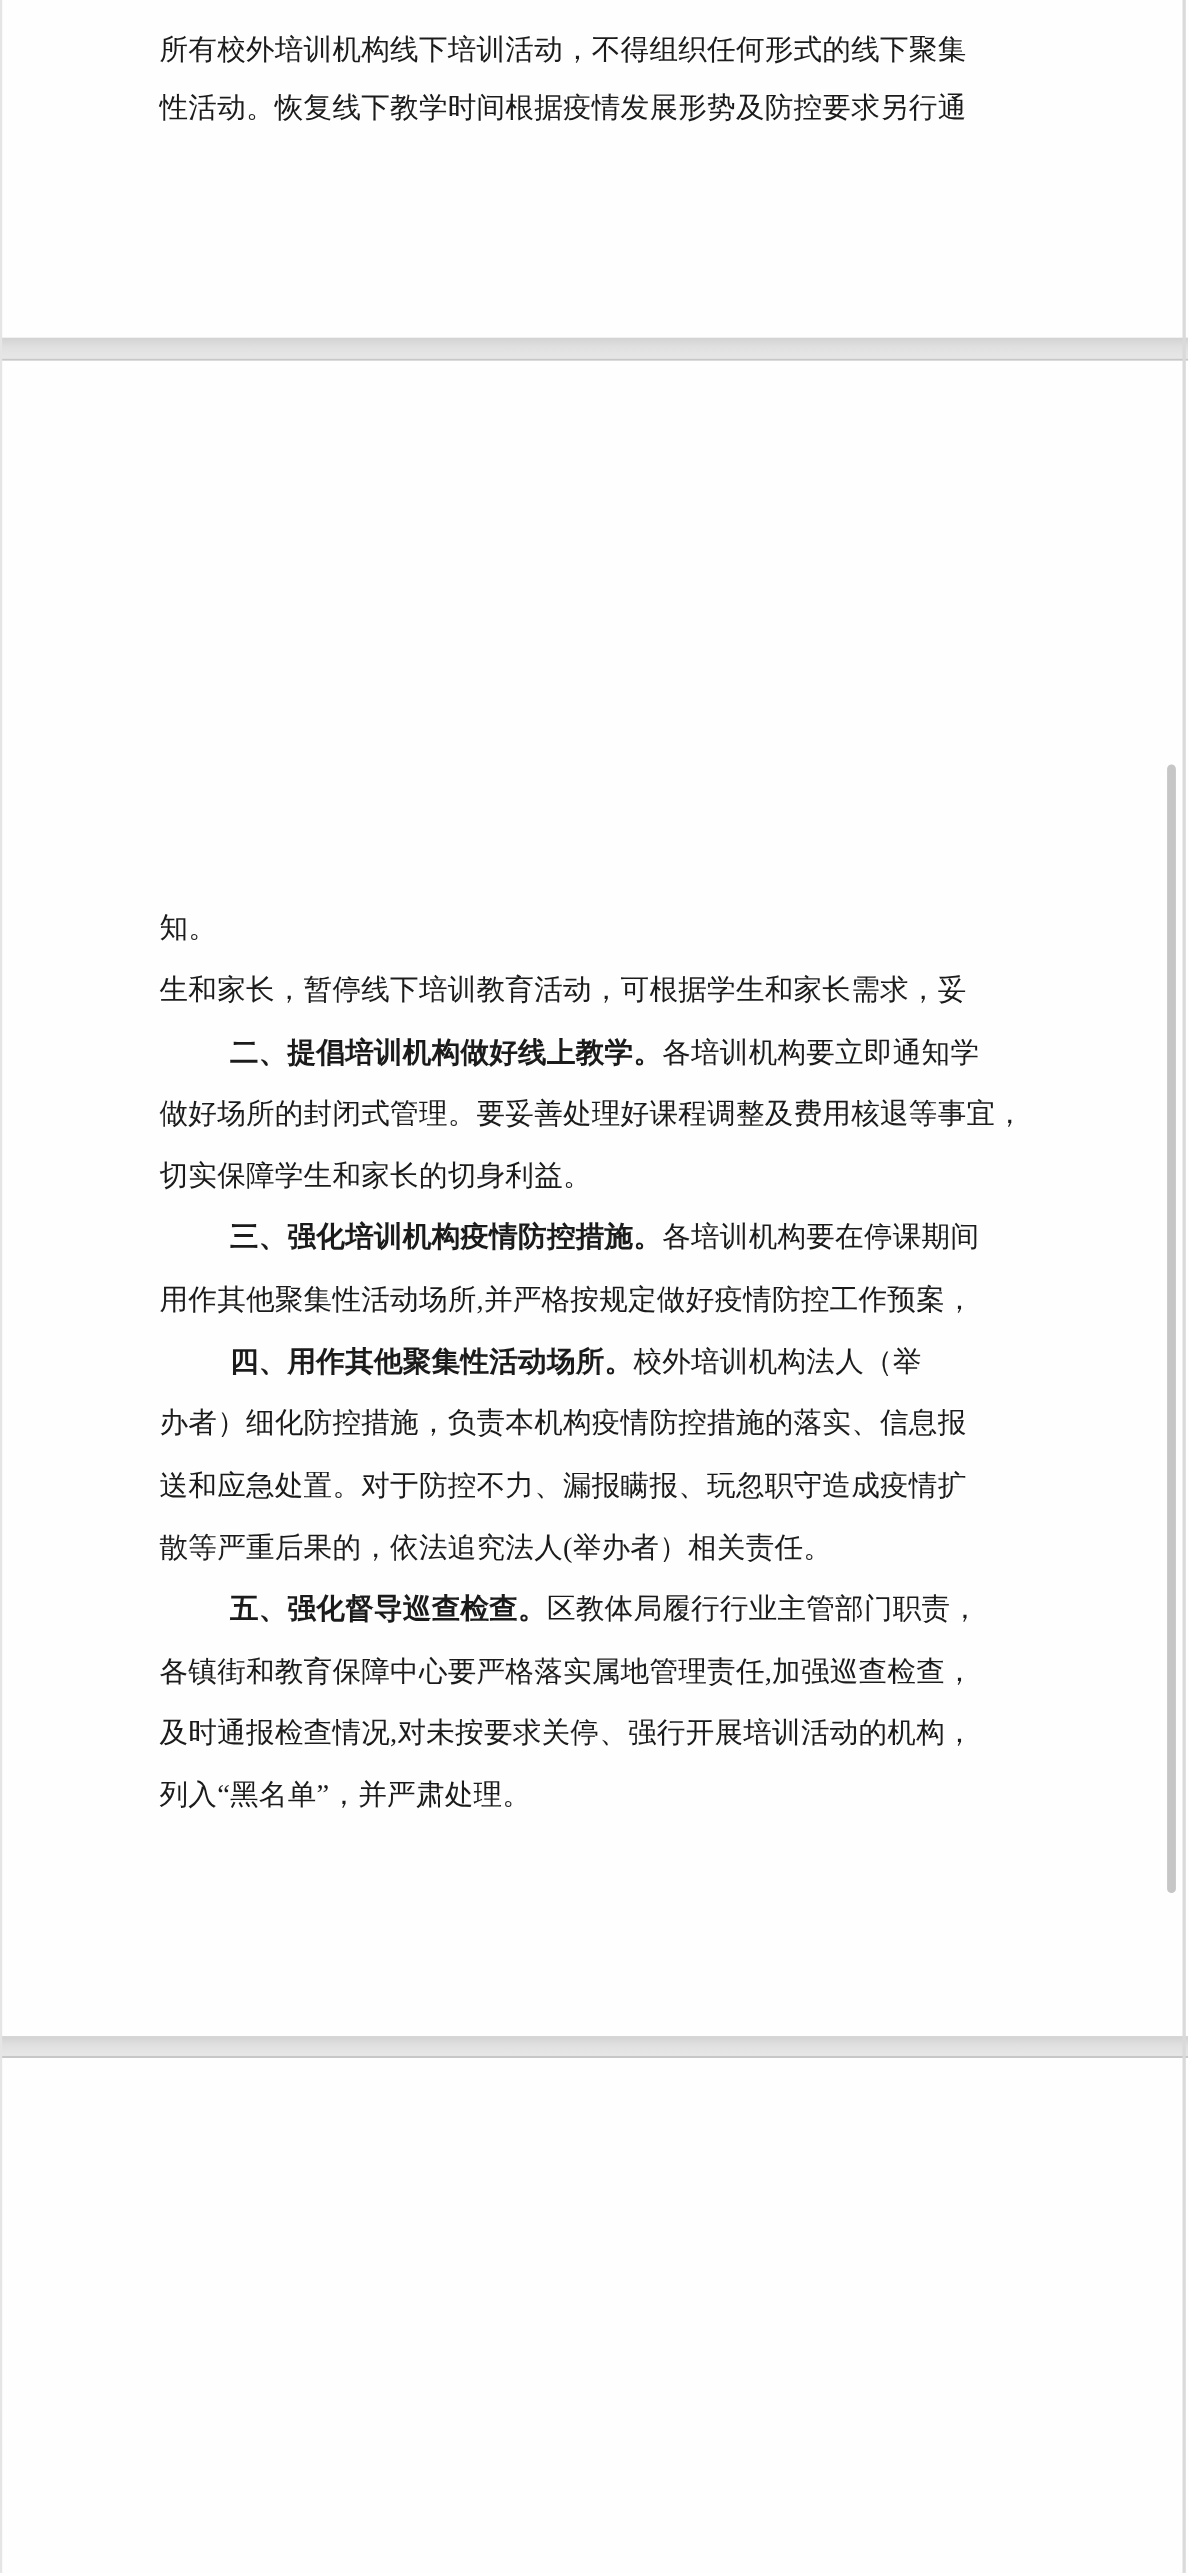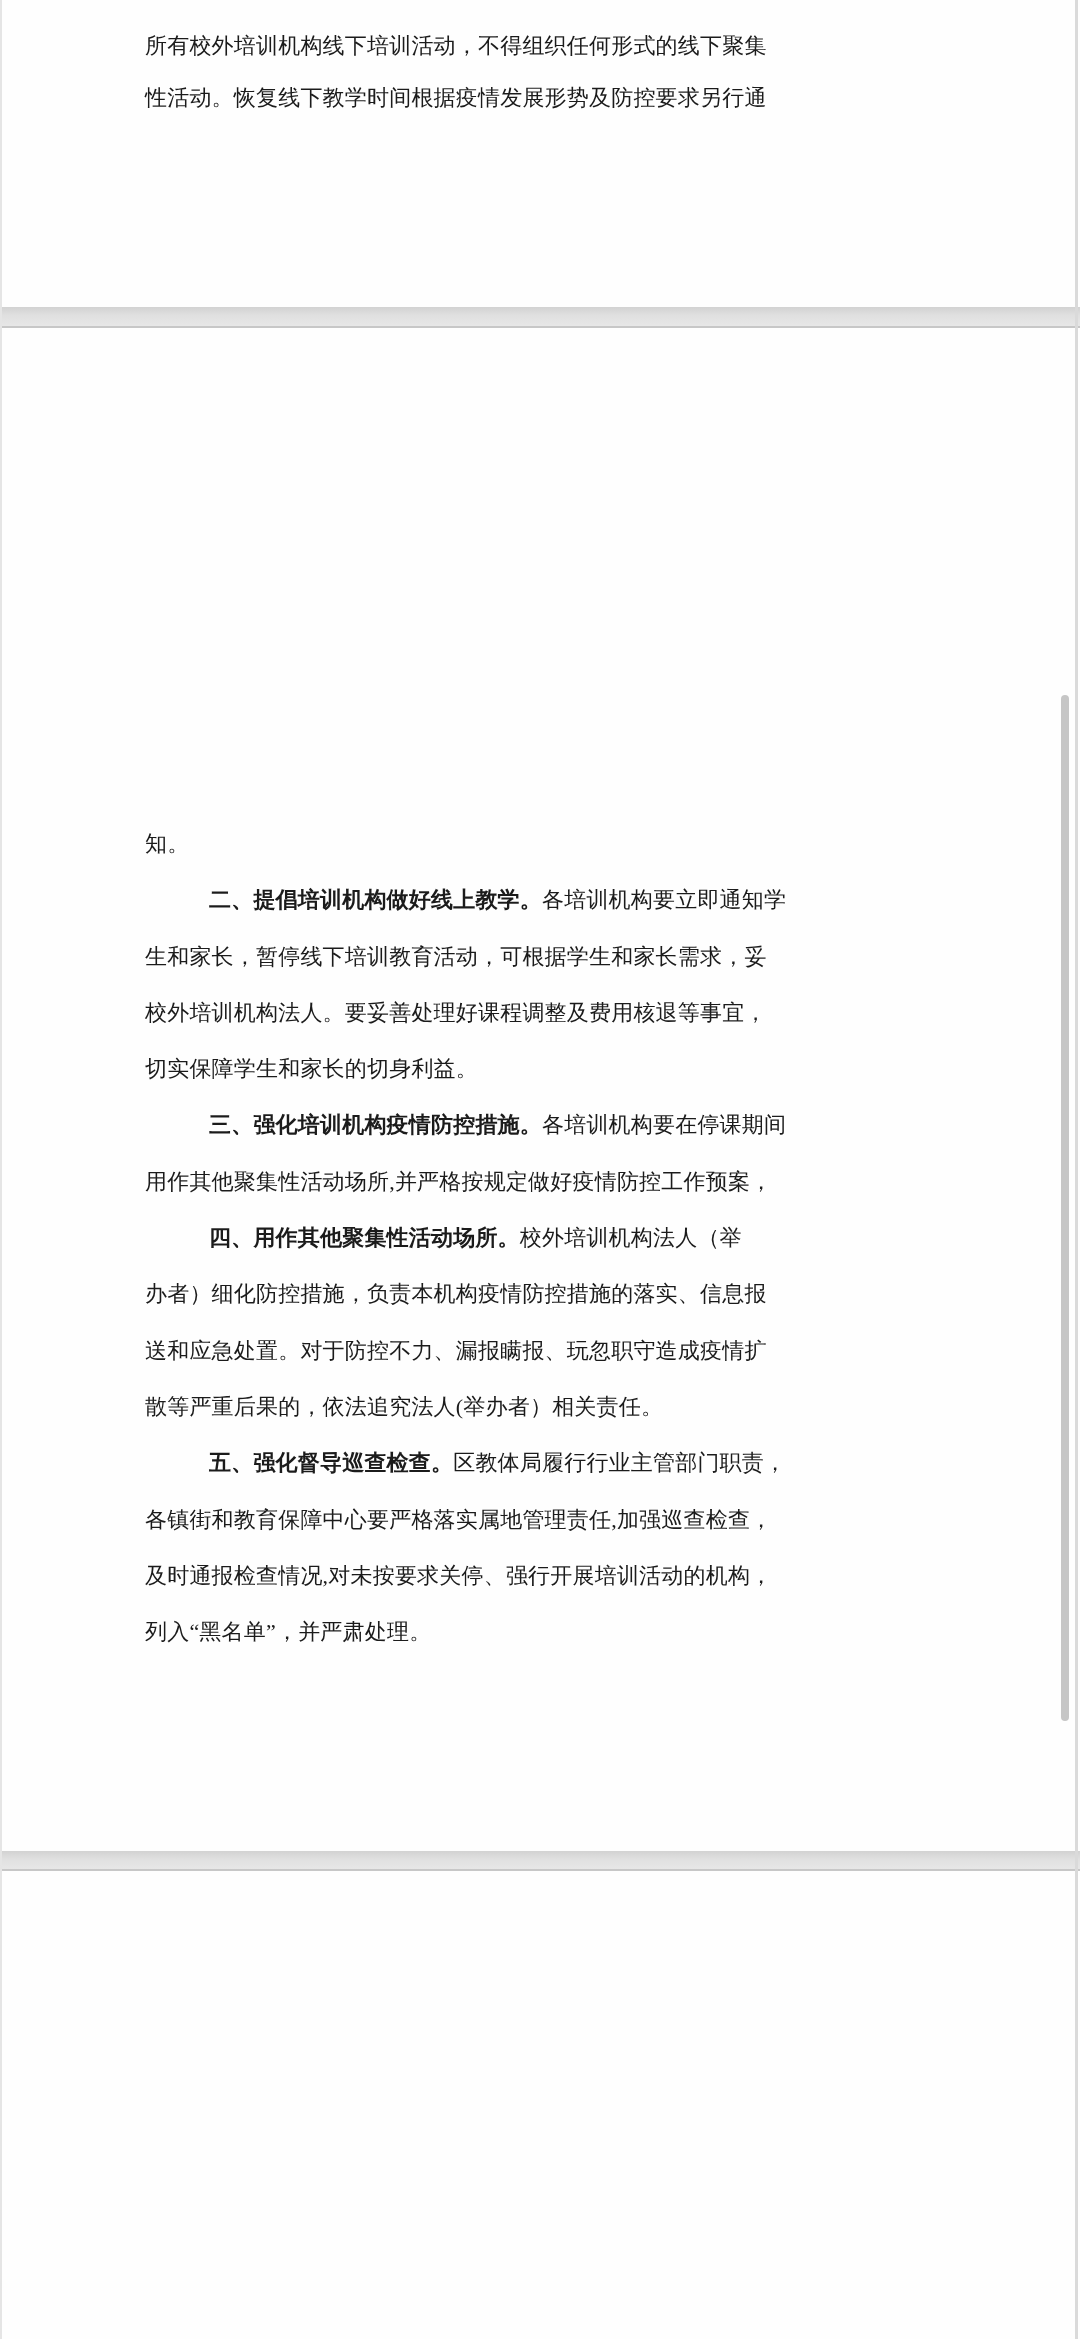--- a/index.html
+++ b/index.html
@@ -15,21 +15,21 @@
   .page-2{top:328px;height:1523px;}
   .page-3{top:1871px;height:468px;}
   .separator{
     position:absolute;left:0;width:1080px;
     background:linear-gradient(180deg,#d2d2d2 0%,#e0e0e0 45%,#e7e7e7 100%);
     border-bottom:2px solid #c7c7c7;
     box-sizing:border-box;
   }
   .sep-1{top:307px;height:21px;}
   .sep-2{top:1851px;height:20px;}
-  .textblock{position:absolute;font-size:22px;letter-spacing:0.2px;}
+  .textblock{position:absolute;font-size:26px;letter-spacing:0.2px;}
   .p1-text{top:20px;left:145px;line-height:52px;}
   .p2-text{top:488px;left:145px;line-height:56.3px;}
   .line{white-space:nowrap;}
   .line.indent{padding-left:64px;}
   .line .bold{font-weight:bold;}
   .edge-left{position:absolute;left:0;top:0;width:2px;height:2339px;background:#e5e5e5;}
   .edge-right{position:absolute;left:1075px;top:0;width:3px;height:2339px;background:#dadada;}
   .scroll-thumb{
     position:absolute;left:1061px;top:695px;width:8px;height:1026px;
     background:#c6c6c6;border-radius:4px;
@@ -45,23 +45,23 @@
         <div class="line"><span>所有校外培训机构线下培训活动，不得组织任何形式的线下聚集</span></div>
         <div class="line"><span>性活动。恢复线下教学时间根据疫情发展形势及防控要求另行通</span></div>
       </div>
   </section>
 
   <div class="separator sep-1"></div>
 
   <section class="page page-2">
     <div class="textblock p2-text">
         <div class="line"><span>知。</span></div>
+        <div class="line"><span>生和家长，暂停线下培训教育活动，可根据学生和家长需求，妥</span></div>
         <div class="line indent"><span class="bold">二、提倡培训机构做好线上教学。</span><span>各培训机构要立即通知学</span></div>
-        <div class="line"><span>生和家长，暂停线下培训教育活动，可根据学生和家长需求，妥</span></div>
-        <div class="line"><span>校外培训机构法人。要妥善处理好课程调整及费用核退等事宜，</span></div>
+        <div class="line"><span>做好场所的封闭式管理。要妥善处理好课程调整及费用核退等事宜，</span></div>
         <div class="line"><span>切实保障学生和家长的切身利益。</span></div>
         <div class="line indent"><span class="bold">三、强化培训机构疫情防控措施。</span><span>各培训机构要在停课期间</span></div>
         <div class="line"><span>用作其他聚集性活动场所,并严格按规定做好疫情防控工作预案，</span></div>
         <div class="line indent"><span class="bold">四、用作其他聚集性活动场所。</span><span>校外培训机构法人（举</span></div>
         <div class="line"><span>办者）细化防控措施，负责本机构疫情防控措施的落实、信息报</span></div>
         <div class="line"><span>送和应急处置。对于防控不力、漏报瞒报、玩忽职守造成疫情扩</span></div>
         <div class="line"><span>散等严重后果的，依法追究法人(举办者）相关责任。</span></div>
         <div class="line indent"><span class="bold">五、强化督导巡查检查。</span><span>区教体局履行行业主管部门职责，</span></div>
         <div class="line"><span>各镇街和教育保障中心要严格落实属地管理责任,加强巡查检查，</span></div>
         <div class="line"><span>及时通报检查情况,对未按要求关停、强行开展培训活动的机构，</span></div>

